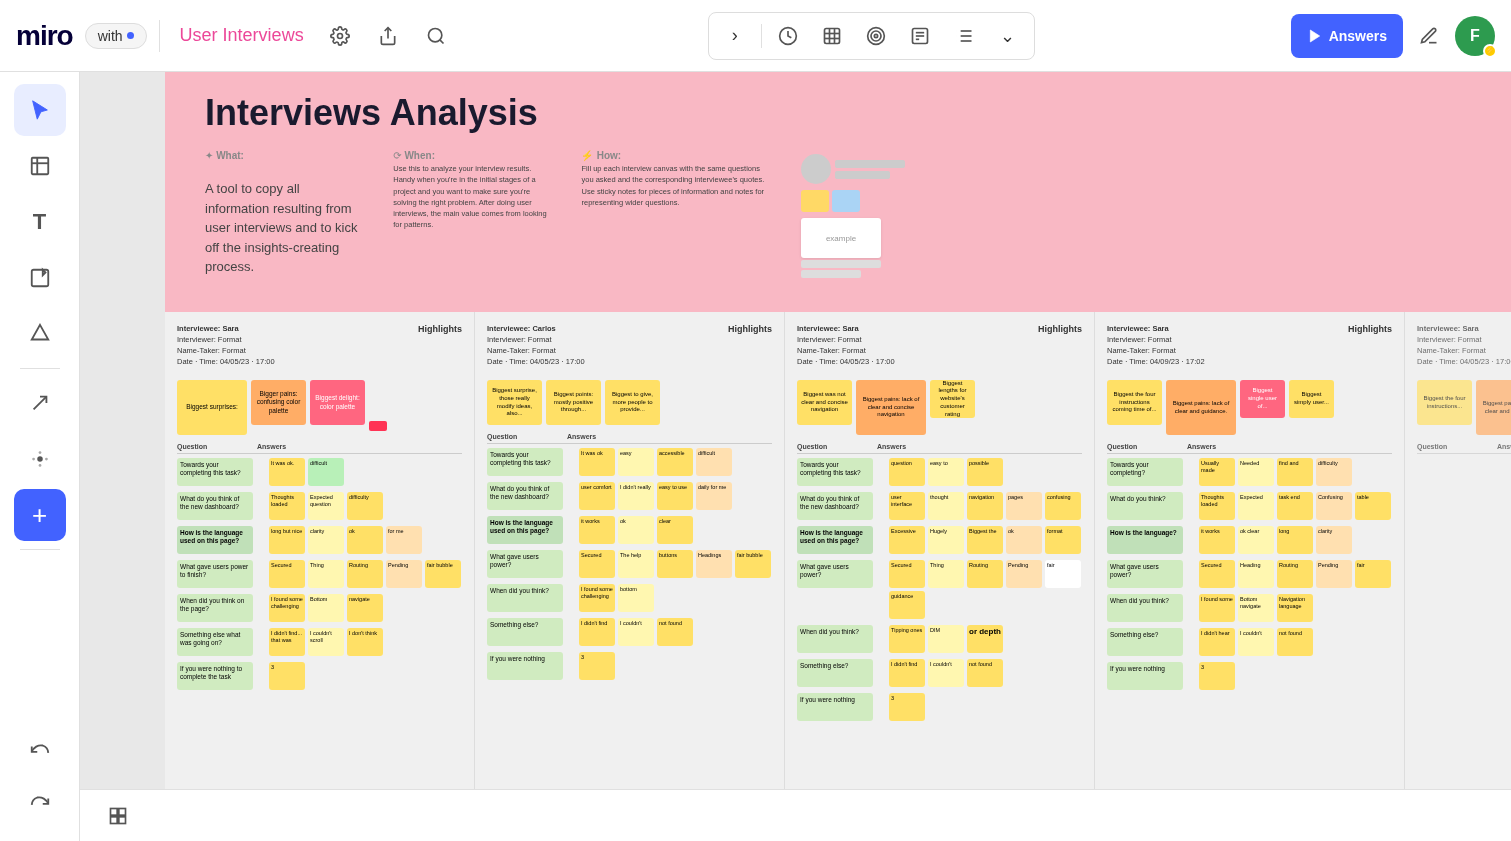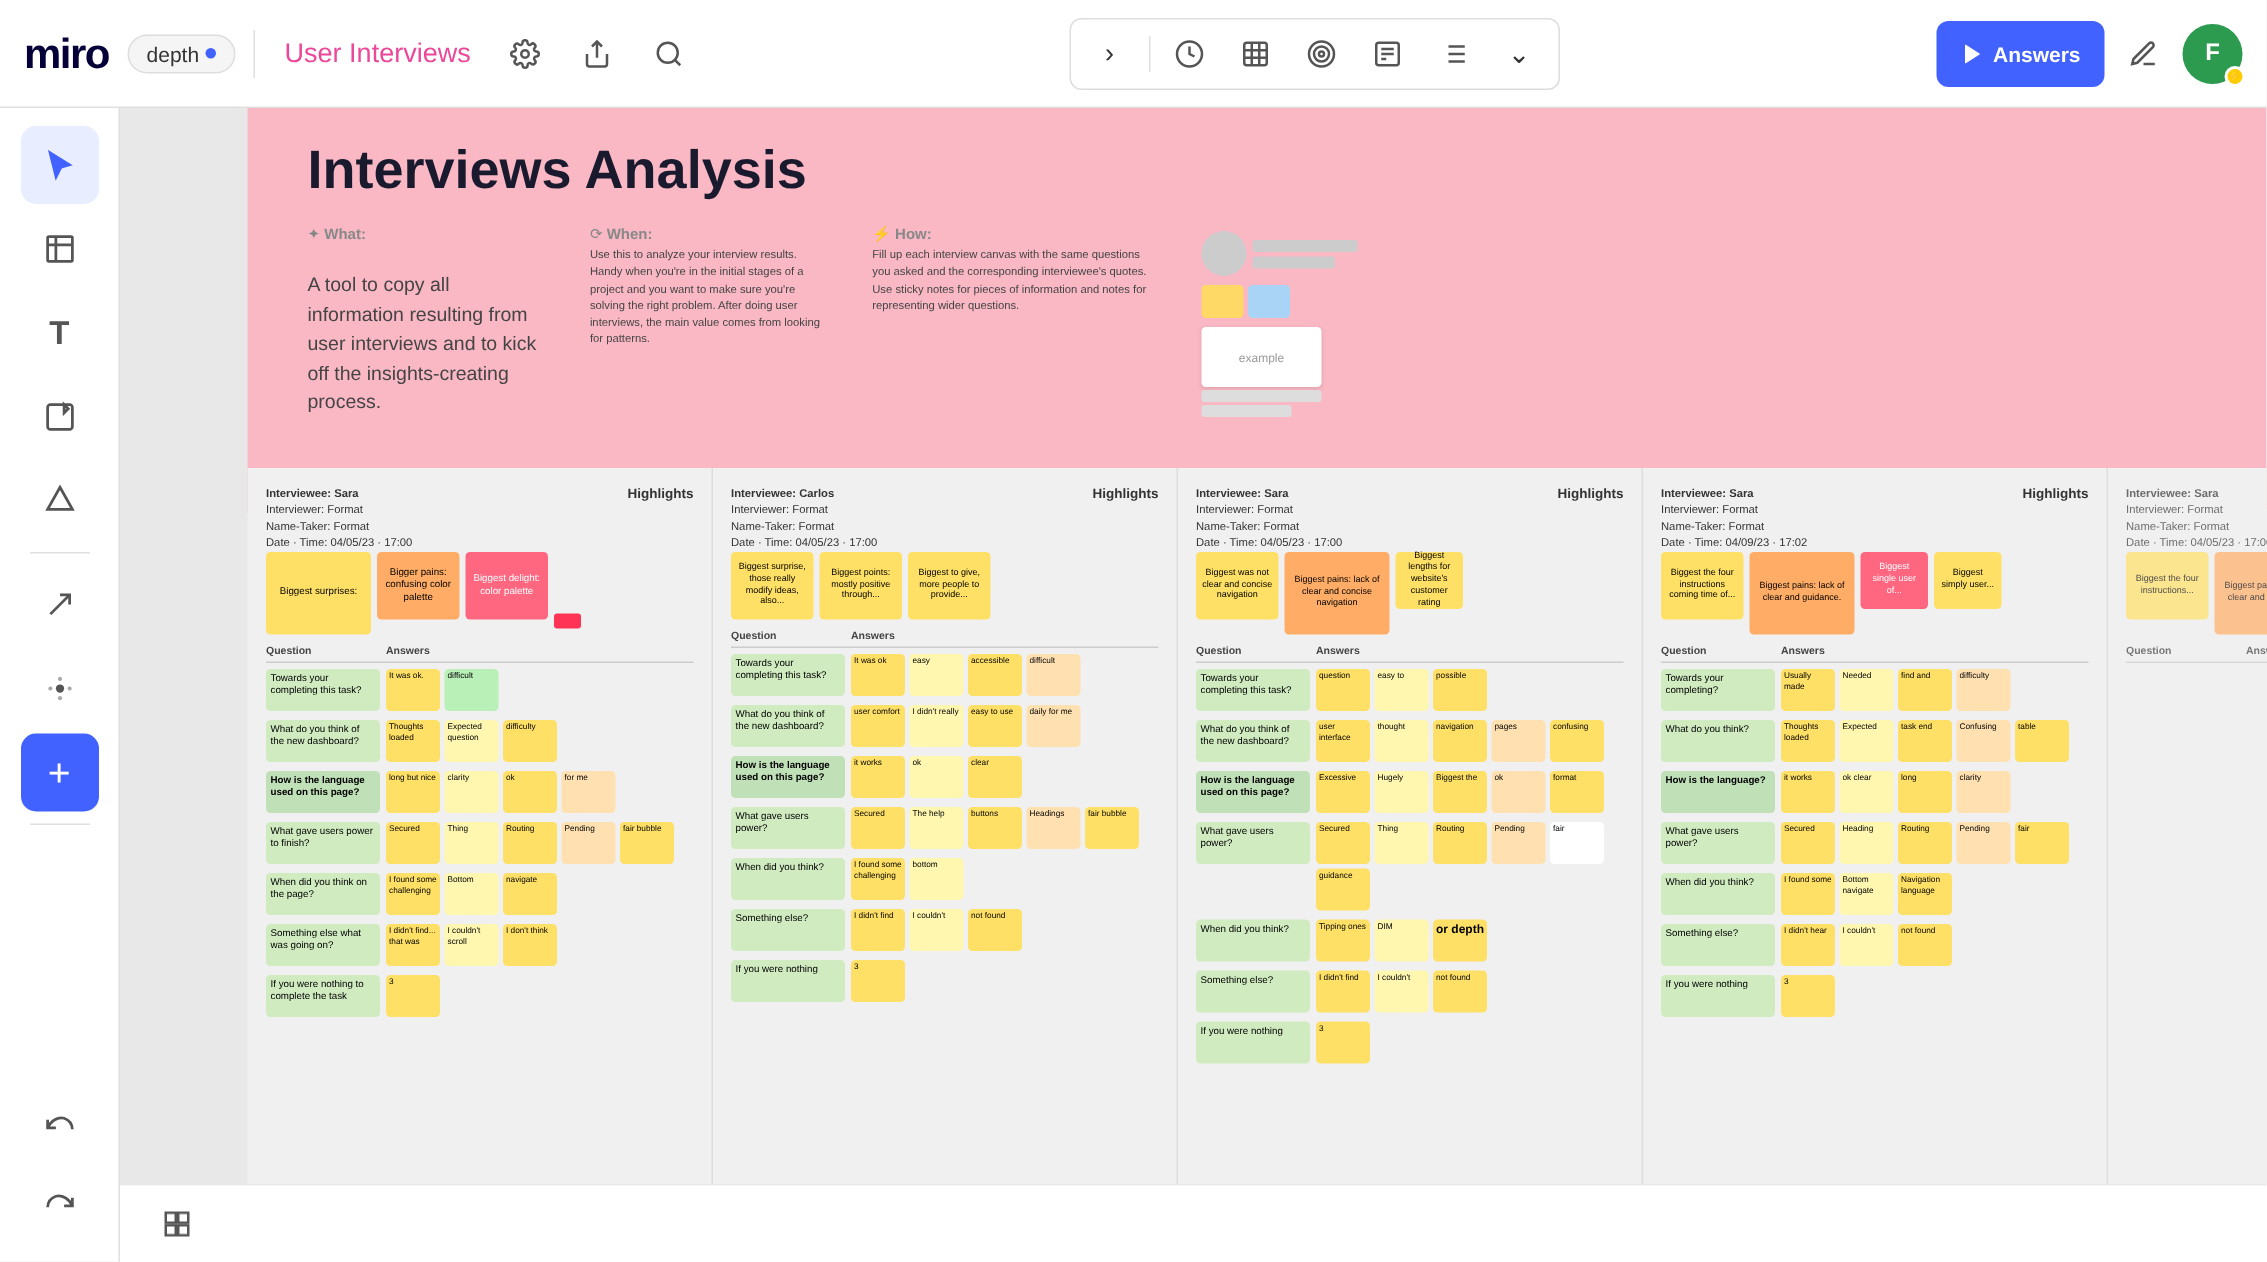--- a/index.html
+++ b/index.html
@@ -106,21 +106,21 @@
     
     .panels-container {
       display: flex; gap: 0; height: 100%; overflow-x: auto; overflow-y: auto;
     }
     .interview-panel {
       min-width: 310px; max-width: 310px; border-right: 1px solid #ddd;
       padding: 12px; background: #f0f0f0; font-size: 8px;
     }
     .panel-header {
       display: flex; justify-content: space-between; align-items: flex-start;
-      margin-bottom: 0;
+      margin-bottom: 12px;
     }
     .interviewer-info { color: #333; }
     .interviewer-info div { margin-bottom: 2px; font-size: 7.5px; }
     .highlights-label {
       font-size: 9px; font-weight: 700; color: #333; text-align: right;
     }
     .sticky-cards {
       display: flex; gap: 4px; flex-wrap: wrap; margin-bottom: 6px;
     }
     .sticky-card {
@@ -133,21 +133,21 @@
     .sticky-card.yellow { background: #ffe066; }
 
     .table-section { margin-top: 8px; }
     .table-header {
       display: flex; font-size: 7px; font-weight: 700; color: #444;
       border-bottom: 1px solid #ccc; padding-bottom: 3px; margin-bottom: 4px;
     }
     .table-header .col-q { width: 80px; }
     .table-header .col-a { flex: 1; }
     .table-row-item {
-      display: flex; gap: 4px; margin-bottom: 6px; align-items: flex-start;
+      display: flex; gap: 16px; margin-bottom: 6px; align-items: flex-start;
     }
     .row-question {
       width: 76px; min-height: 28px; background: #d4f0c0; border-radius: 3px;
       padding: 3px; font-size: 6.5px; line-height: 1.3; flex-shrink: 0;
     }
     .row-answers { display: flex; gap: 3px; flex-wrap: wrap; flex: 1; }
     .answer-sticky {
       width: 36px; height: 28px; border-radius: 3px; background: #ffe066;
       padding: 2px; font-size: 5.5px; line-height: 1.2; display: flex;
       align-items: flex-start;
@@ -174,21 +174,21 @@
   </style>
 </head>
 <body>
 
 <div class="navbar">
 
   <div class="navbar-logo">
     <div class="miro-logo">miro</div>
   </div>
   <div class="free-badge">
-    <span>depth</span>
+    <span>with</span>
     <span class="free-dot"></span>
   </div>
   <div class="navbar-divider"></div>
   <div class="board-title">User Interviews</div>
   <div class="navbar-tools">
     <div class="nav-icon">
       <svg class="icon-svg" viewBox="0 0 24 24" fill="none" stroke="#555" stroke-width="2">
         <circle cx="12" cy="12" r="3"></circle>
         <path d="M19.4 15a1.65 1.65 0 0 0 .33 1.82l.06.06a2 2 0 0 1-2.83 2.83l-.06-.06a1.65 1.65 0 0 0-1.82-.33 1.65 1.65 0 0 0-1 1.51V21a2 2 0 0 1-4 0v-.09A1.65 1.65 0 0 0 9 19.4a1.65 1.65 0 0 0-1.82.33l-.06.06a2 2 0 0 1-2.83-2.83l.06-.06A1.65 1.65 0 0 0 4.68 15a1.65 1.65 0 0 0-1.51-1H3a2 2 0 0 1 0-4h.09A1.65 1.65 0 0 0 4.6 9a1.65 1.65 0 0 0-.33-1.82l-.06-.06a2 2 0 0 1 2.83-2.83l.06.06A1.65 1.65 0 0 0 9 4.68a1.65 1.65 0 0 0 1-1.51V3a2 2 0 0 1 4 0v.09a1.65 1.65 0 0 0 1 1.51 1.65 1.65 0 0 0 1.82-.33l.06-.06a2 2 0 0 1 2.83 2.83l-.06.06A1.65 1.65 0 0 0 19.4 9a1.65 1.65 0 0 0 1.51 1H21a2 2 0 0 1 0 4h-.09a1.65 1.65 0 0 0-1.51 1z"></path>
       </svg>

